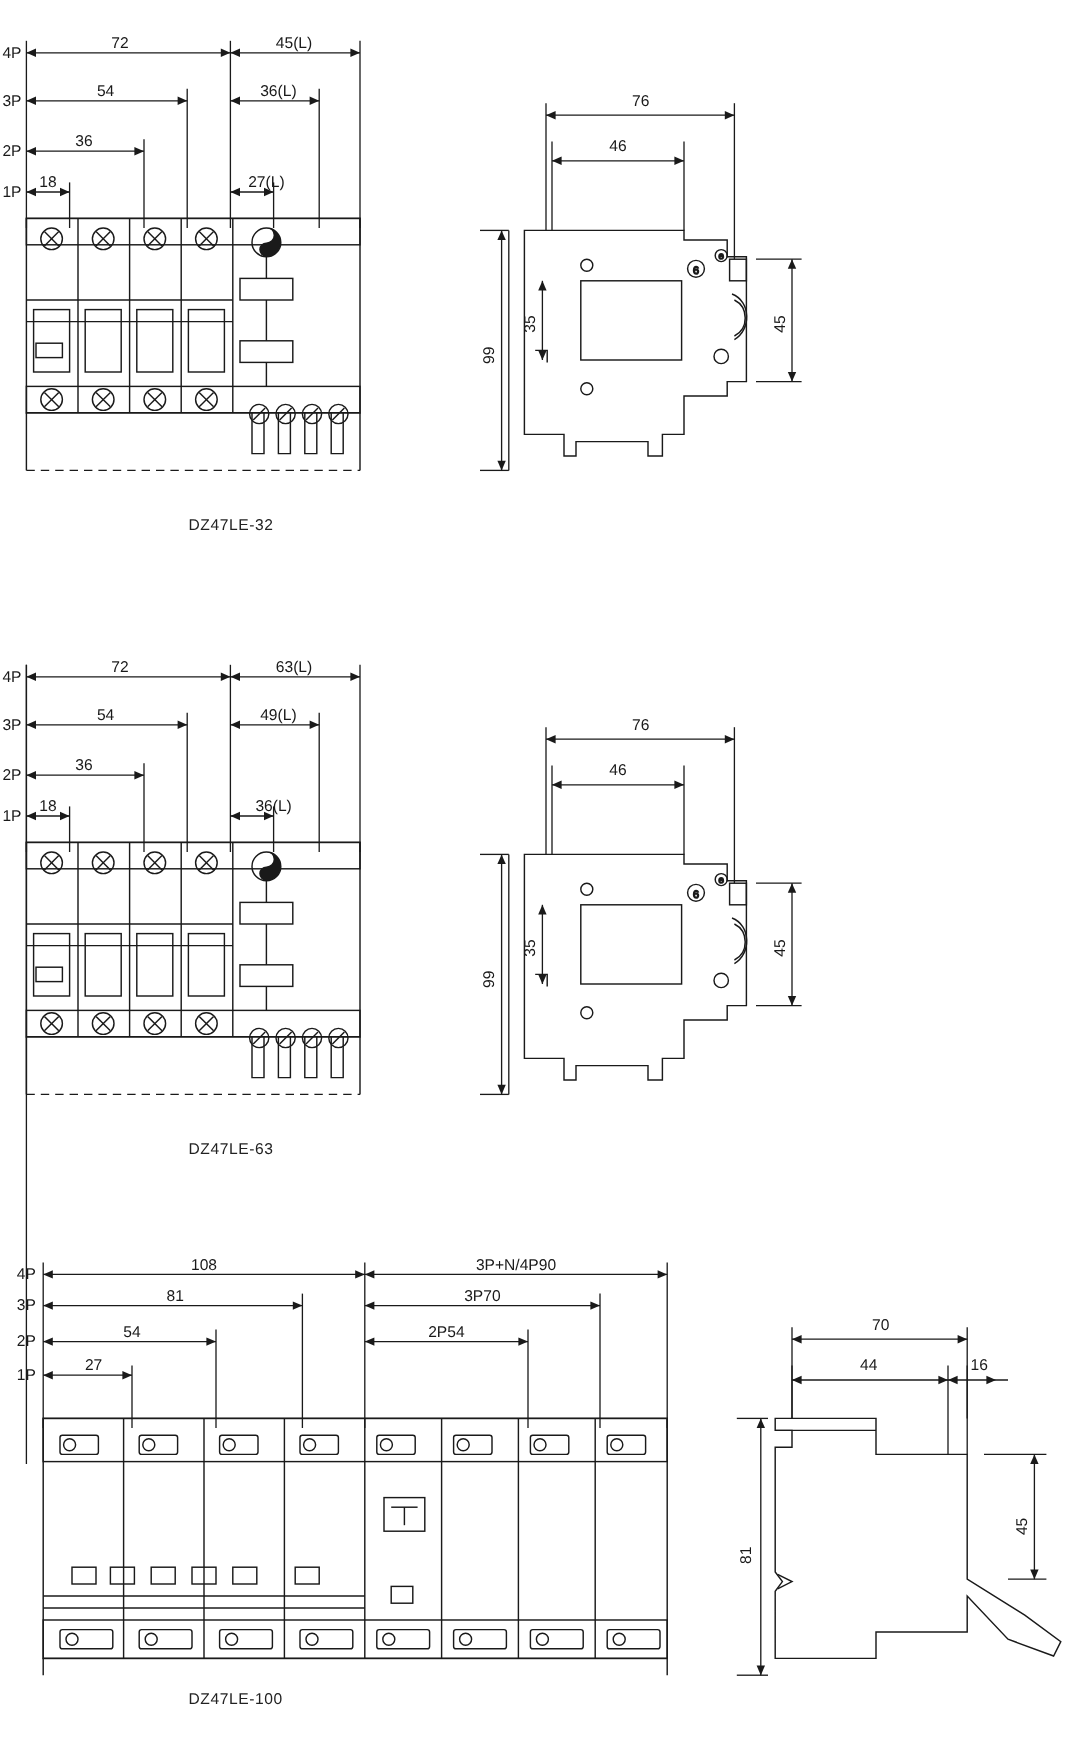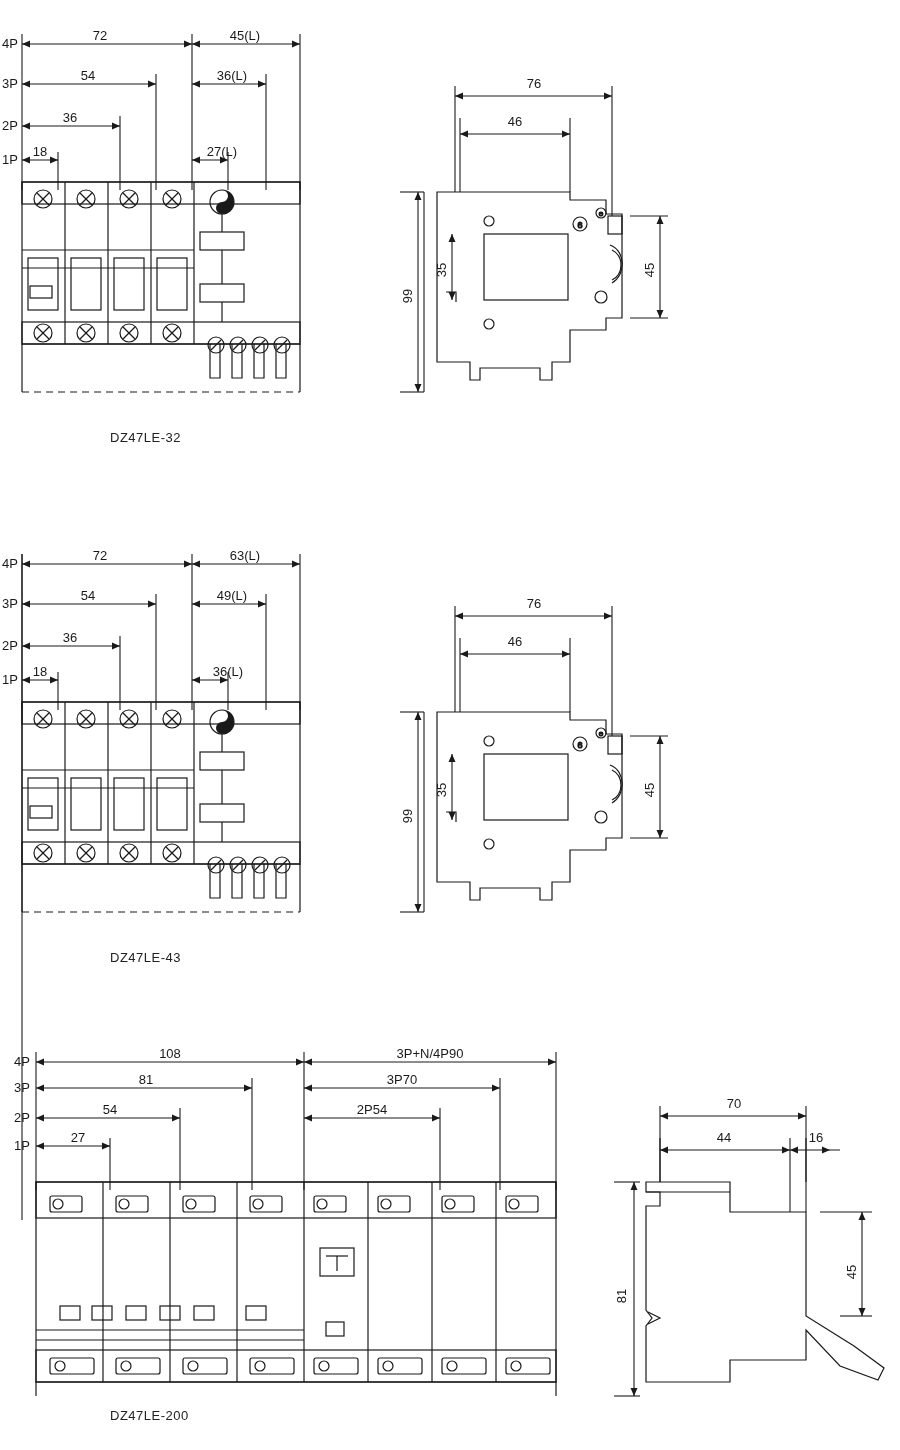--- a/index.html
+++ b/index.html
@@ -6,20 +6,21 @@
   body{
     width:900px;height:1450px;background:#ffffff;
     font-family:"Liberation Sans", sans-serif;
     color:#1a1a1a;position:relative;overflow:hidden;
   }
   .sheet{position:relative;width:900px;height:1450px;padding-left:16px;}
   .block{position:absolute;}
   .cap{
     position:absolute;font-size:13px;letter-spacing:.5px;color:#222;
     white-space:nowrap;
+    margin-left:47px;
   }
   svg{display:block;overflow:visible;}
   text{font-family:"Liberation Sans", sans-serif;fill:#1a1a1a;}
   .dimtxt{font-size:13px;}
   .lbl{font-size:13px;}
 </style>
 </head>
 <body>
 
 <div class="sheet">
@@ -371,21 +372,21 @@
       <polygon points="660,216 656.5,224 663.5,224"></polygon>
           <polygon points="660,318 656.5,310 663.5,310"></polygon>
     </g>
     <text class="dimtxt" x="534" y="88" text-anchor="middle">76</text>
     <text class="dimtxt" x="515" y="126" text-anchor="middle">46</text>
     <text class="dimtxt" x="412" y="296" text-anchor="middle" transform="rotate(-90 412 296)">99</text>
     <text class="dimtxt" x="446" y="270" text-anchor="middle" transform="rotate(-90 446 270)">35</text>
     <text class="dimtxt" x="654" y="270" text-anchor="middle" transform="rotate(-90 654 270)">45</text>
   </svg>
 
-  <div class="cap" style="left:110px;top:430px;">DZ47LE-43</div>
+  <div class="cap" style="left:110px;top:430px;">DZ47LE-63</div>
 </div>
 
 <div class="block" style="left:0;top:1030px;width:900px;height:400px;text-align:right;">
   <svg width="900" height="400" viewBox="0 0 900 400">
     <g stroke="#1a1a1a" fill="none" stroke-width="1.1">
 
       <line x1="36" y1="22" x2="36" y2="160"></line>
       <line x1="304" y1="22" x2="304" y2="160"></line>
       <line x1="556" y1="22" x2="556" y2="160"></line>
       <line x1="252" y1="48" x2="252" y2="160"></line>
@@ -533,16 +534,16 @@
       <polygon points="862,182 858.5,190 865.5,190"></polygon>
           <polygon points="862,286 858.5,278 865.5,278"></polygon>
     </g>
     <text class="dimtxt" x="734" y="78" text-anchor="middle">70</text>
     <text class="dimtxt" x="724" y="112" text-anchor="middle">44</text>
     <text class="dimtxt" x="816" y="112" text-anchor="middle">16</text>
     <text class="dimtxt" x="626" y="266" text-anchor="middle" transform="rotate(-90 626 266)">81</text>
     <text class="dimtxt" x="856" y="242" text-anchor="middle" transform="rotate(-90 856 242)">45</text>
   </svg>
 
-  <div class="cap" style="left:110px;top:378px;">DZ47LE-200</div>
+  <div class="cap" style="left:110px;top:378px;">DZ47LE-100</div>
 </div>
 
 </div>
 
 </body></html>

